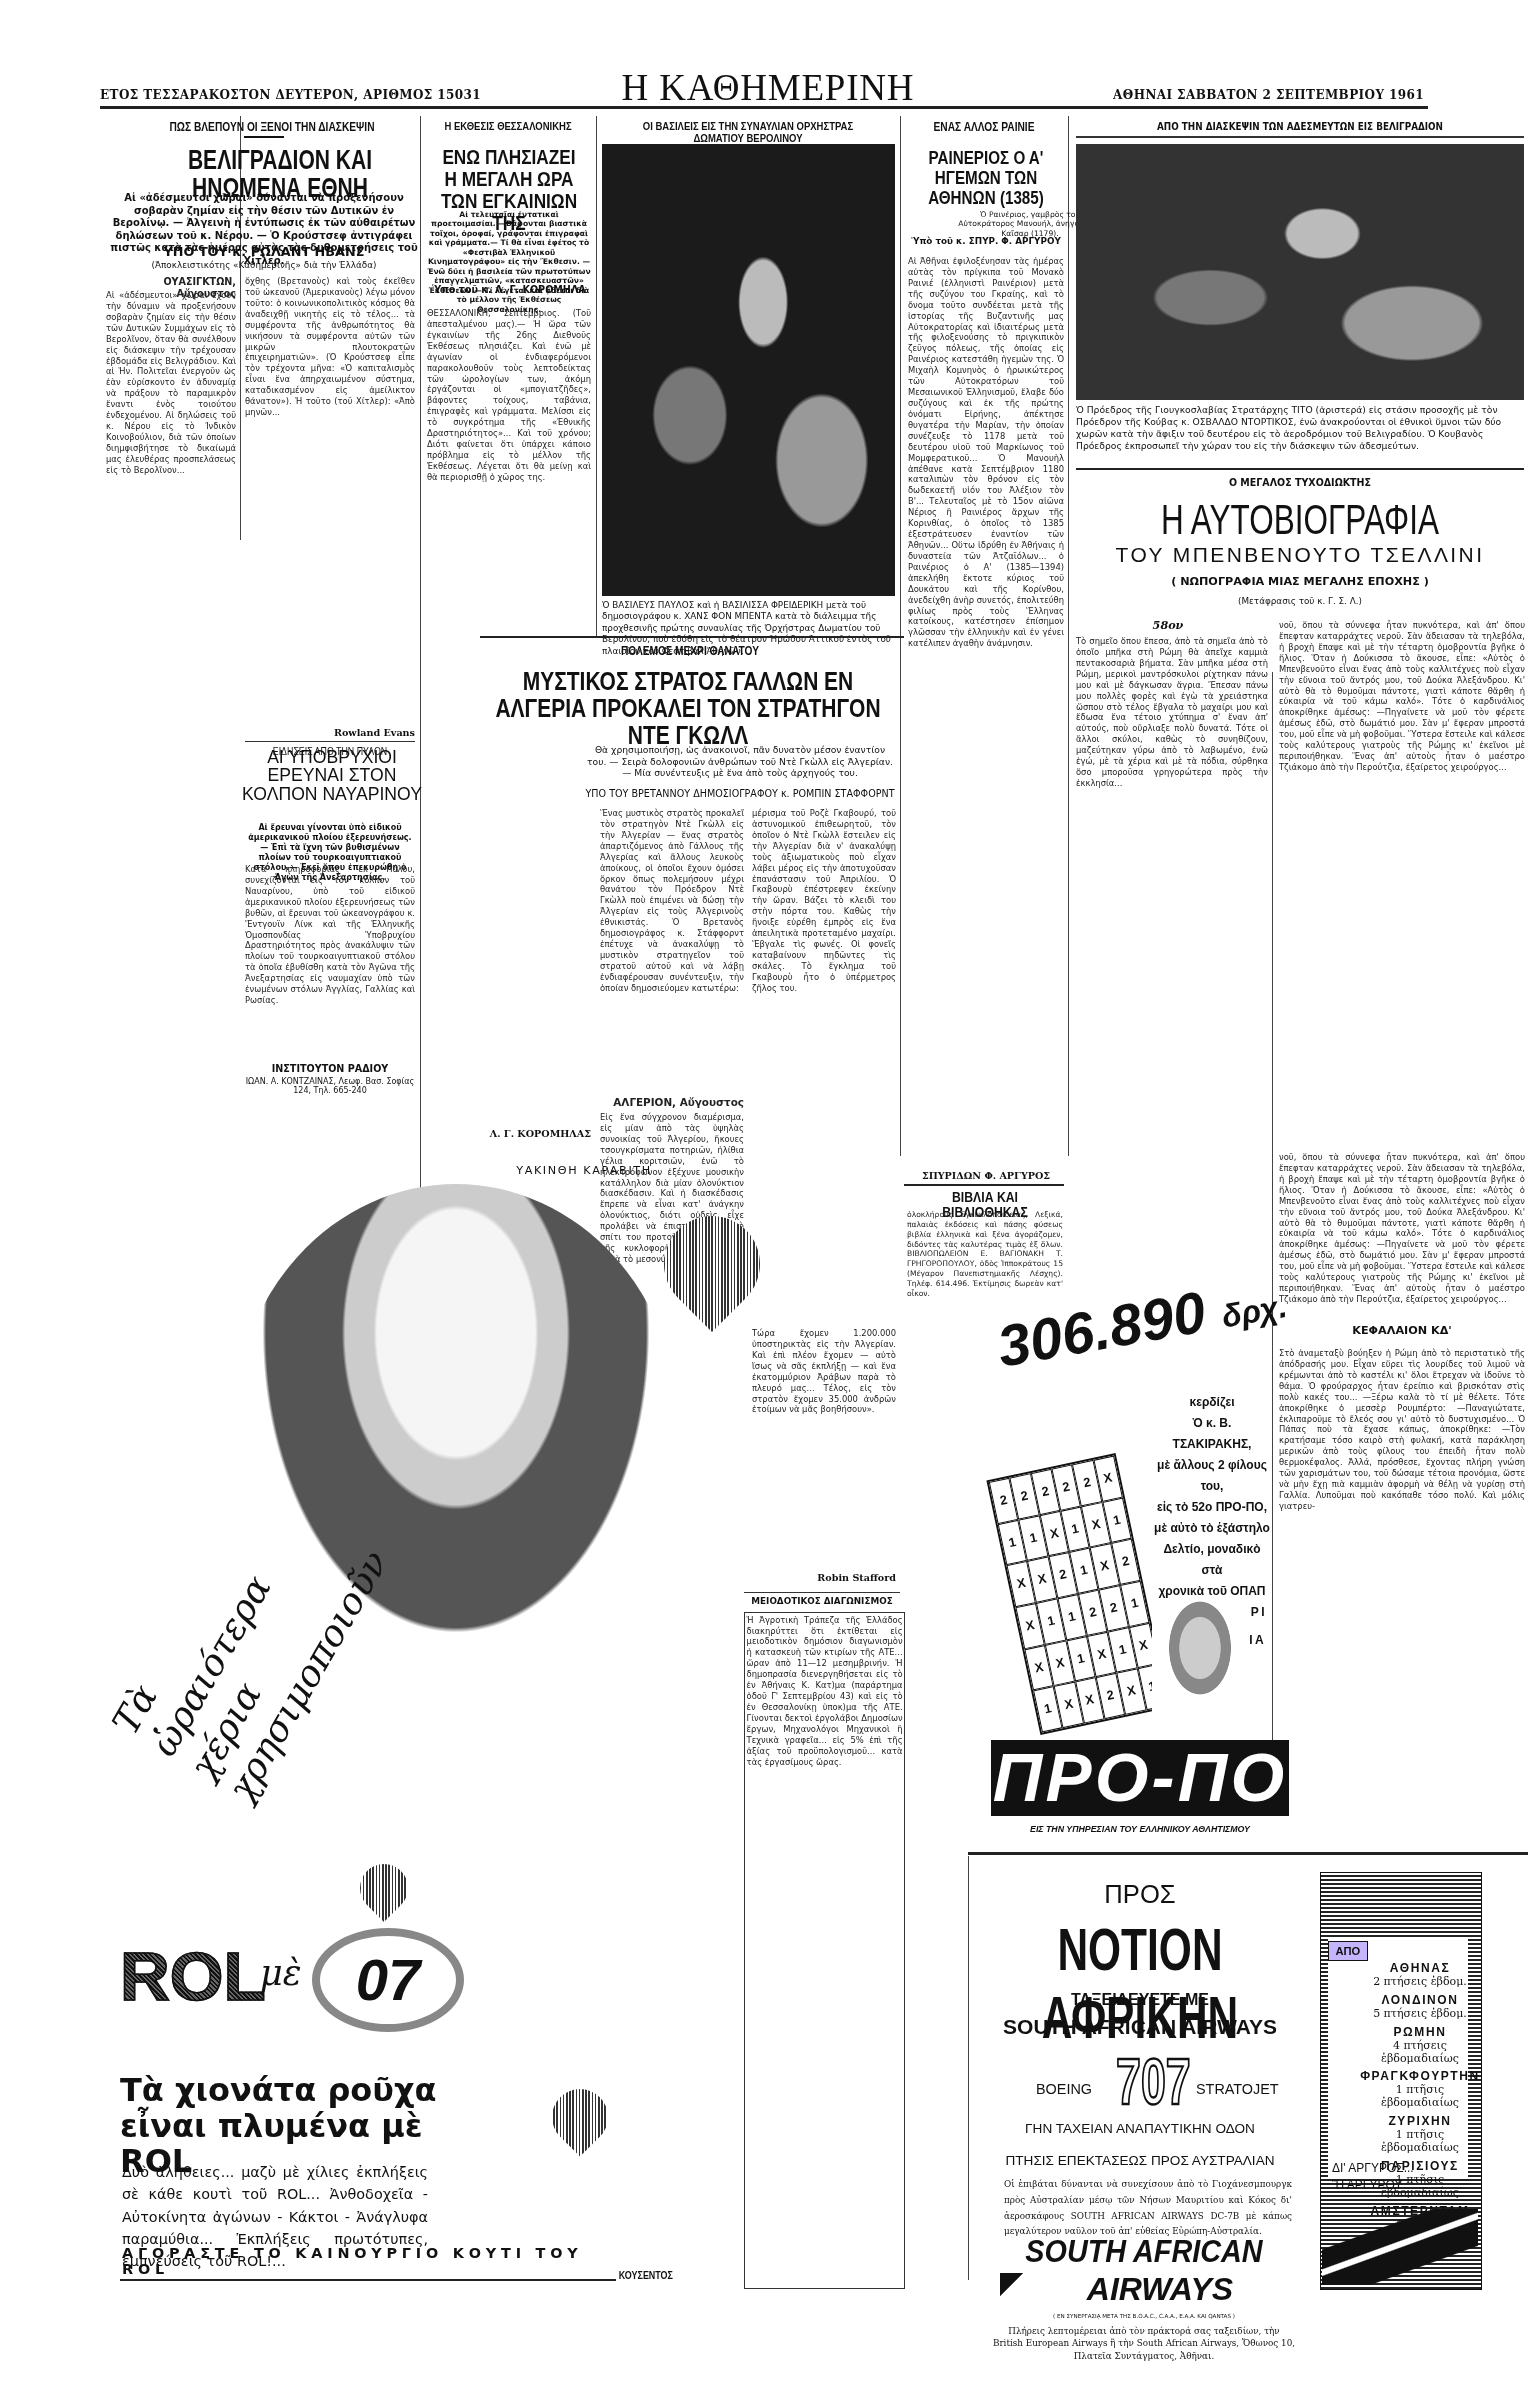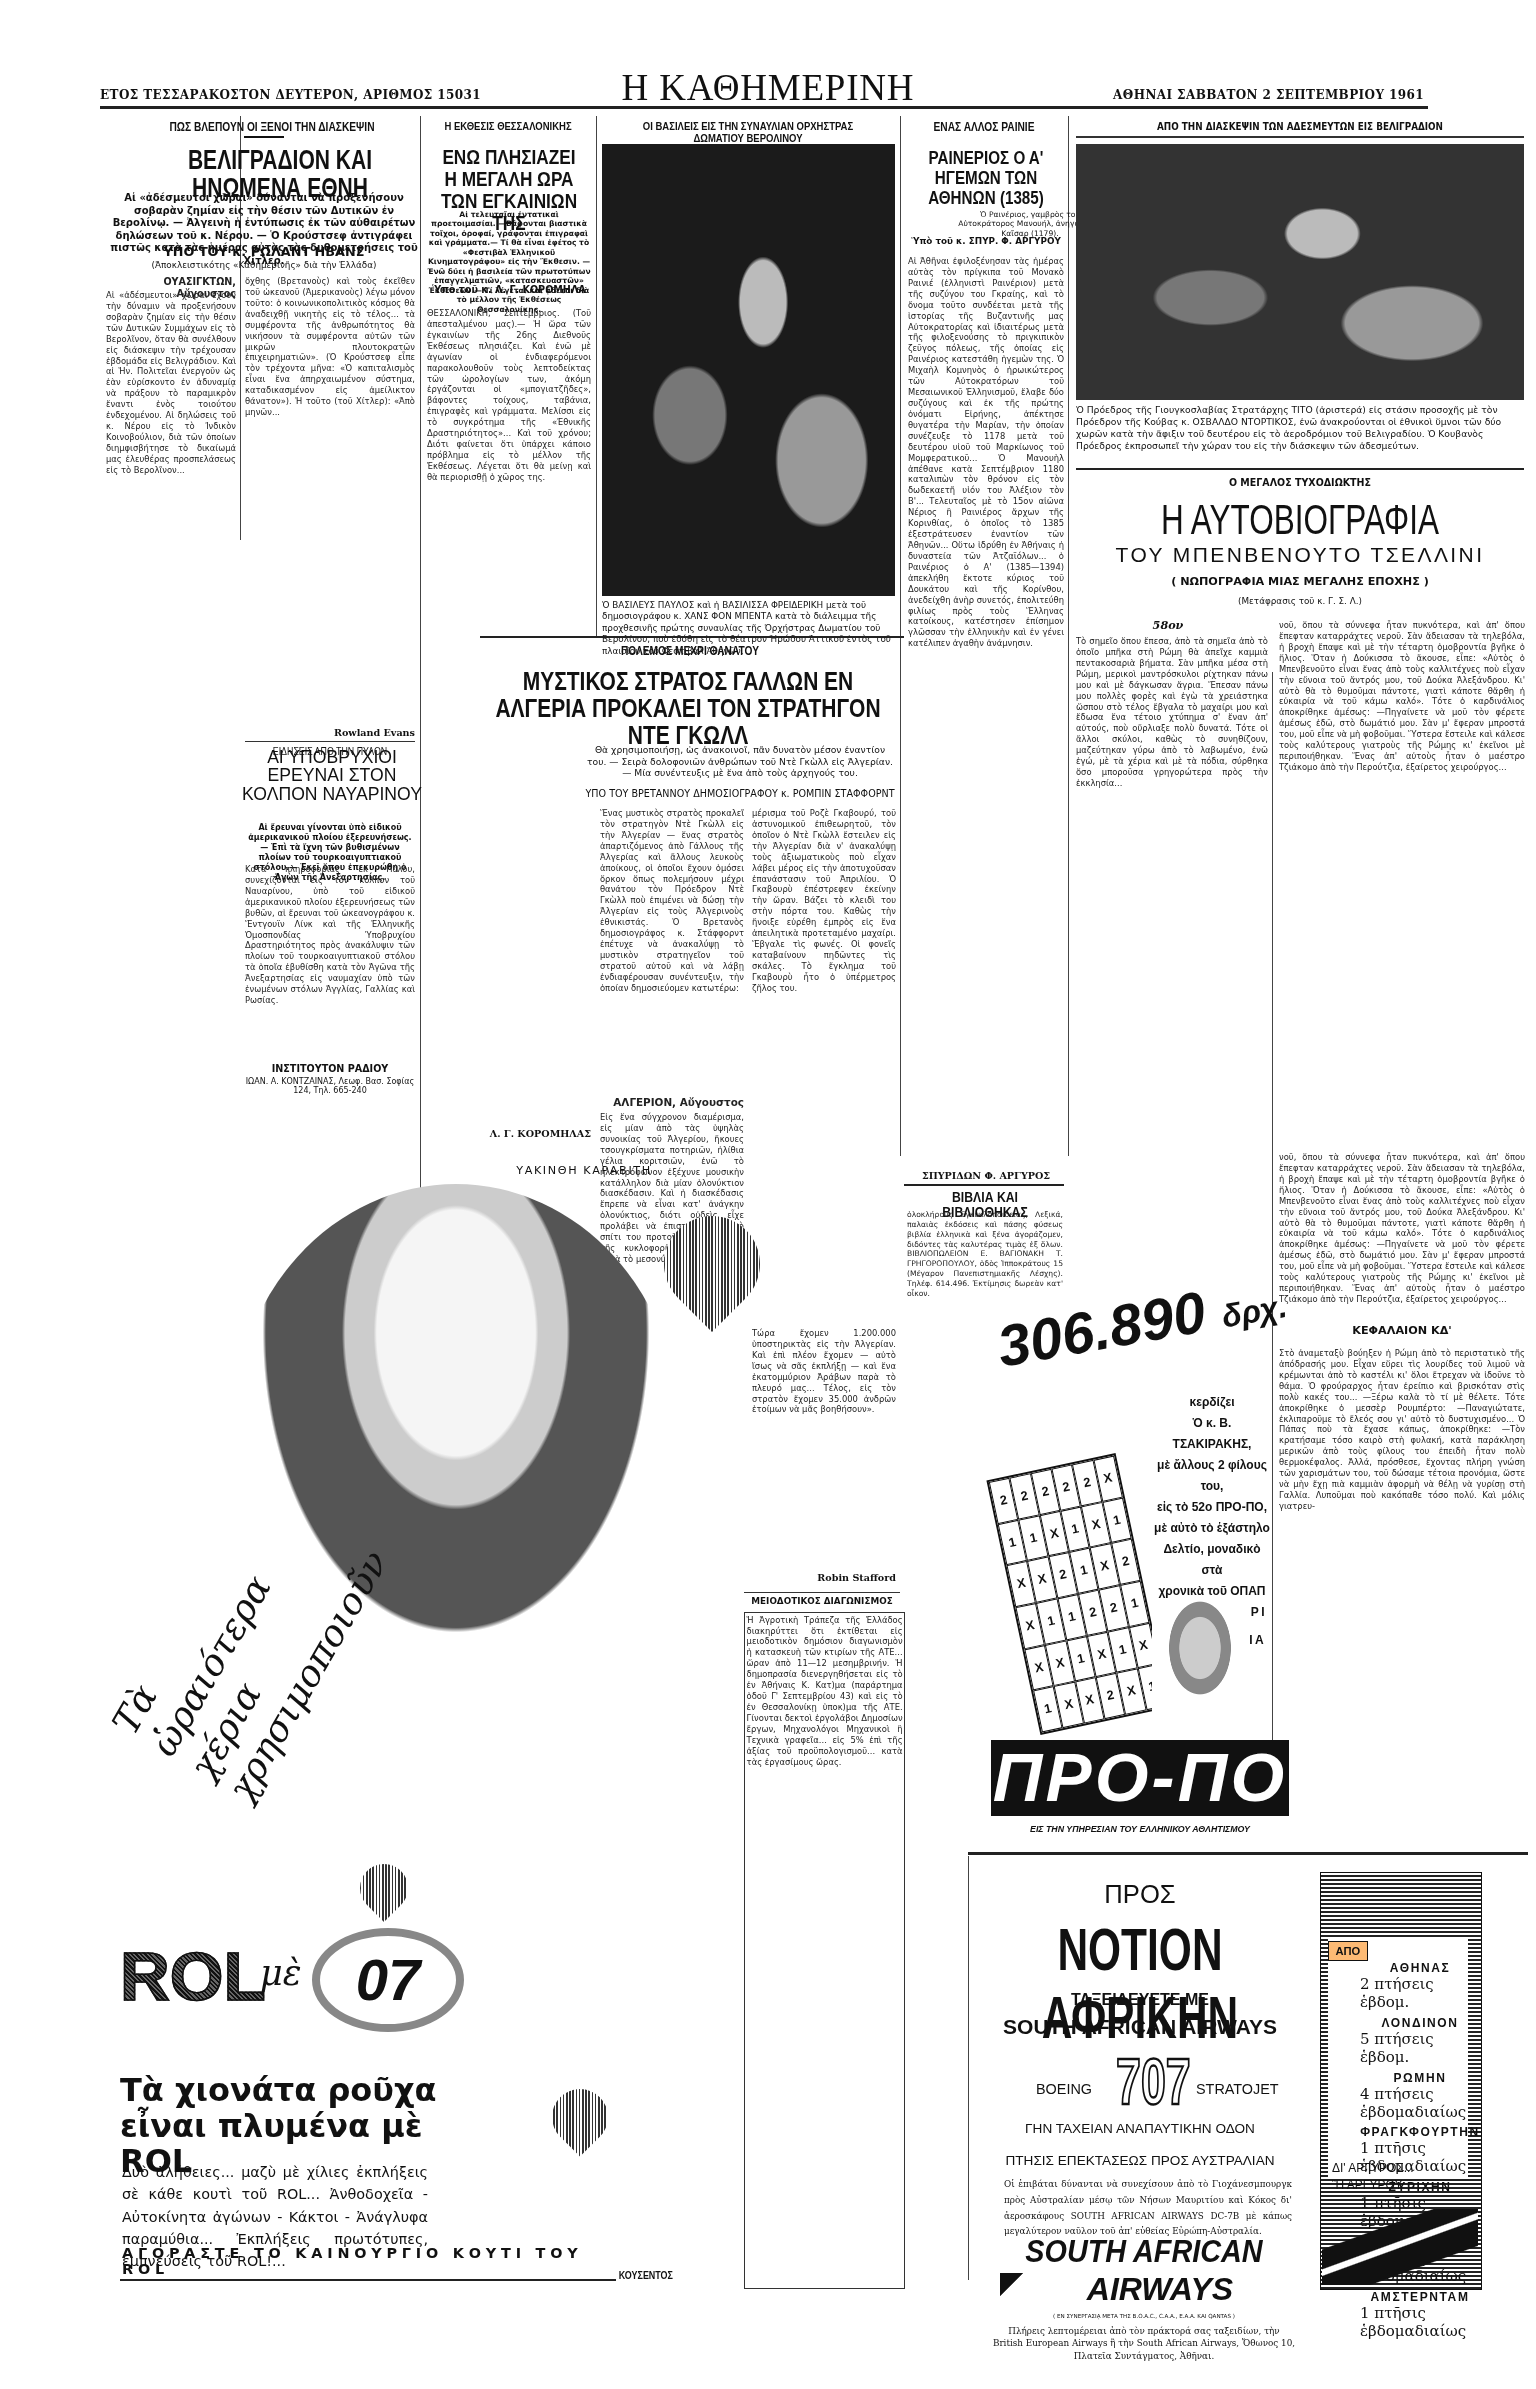--- a/index.html
+++ b/index.html
@@ -24,21 +24,21 @@
   .caption { font-family:"DejaVu Sans", sans-serif; font-size:8.8px; line-height:1.3; }
   .signature { font-family:"DejaVu Serif", serif; font-weight:bold; font-size:9.6px; text-align:right; }
   .ad-rol-title { font-family:"DejaVu Sans", sans-serif; font-weight:bold; font-size:32px; line-height:1.1; }
   .ad-rol-body { font-family:"DejaVu Sans", sans-serif; font-size:14.4px; line-height:1.55; }
   .ad-rol-cta { font-family:"DejaVu Sans", sans-serif; font-weight:bold; font-size:14.4px; letter-spacing:4.8px; }
   .heart { width:96px; height:96px; background:repeating-linear-gradient(45deg,#333 0 1.6px,#fff 1.6px 3.2px); transform:rotate(45deg); border-radius:48px 48px 0 48px; }
   .propo-box { background:#111; color:#fff; font-family:"Liberation Sans", sans-serif; font-weight:bold; font-style:italic; font-size:69px; text-align:center; letter-spacing:3.2px; }
   .saa-title { font-family:"Liberation Sans", sans-serif; font-weight:bold; text-align:center; }
   .saa-stripes { background:repeating-linear-gradient(0deg,#222 0 1.6px,#fff 1.6px 4px); }
   .city { font-family:"Liberation Sans", sans-serif; font-weight:bold; font-size:17.6px; text-align:center; letter-spacing:1.6px; }
-  .freq { font-family:"DejaVu Serif", serif; font-size:15px; }
+  .freq { font-family:"DejaVu Serif", serif; font-size:11px; text-align:center; }
 </style>
 </head>
 <body>
 
 <div class="abs masthead-left" style="left:100px;">ΕΤΟΣ ΤΕΣΣΑΡΑΚΟΣΤΟΝ ΔΕΥΤΕΡΟΝ, ΑΡΙΘΜΟΣ 15031</div>
 <div class="abs masthead-title">Η ΚΑΘΗΜΕΡΙΝΗ</div>
 <div class="abs masthead-right" style="right:112px;">ΑΘΗΝΑΙ ΣΑΒΒΑΤΟΝ 2 ΣΕΠΤΕΜΒΡΙΟΥ 1961</div>
 <div class="abs rule-thick" style="left:100px; top:106px; width:1328px;"></div>
 
 <div class="abs vrule" style="left:240px; top:116px; height:424px;"></div>
@@ -232,21 +232,21 @@
   <div class="abs saa-title" style="left:972px; top:2153px; width:336px; font-size:13.6px; font-weight:normal;">ΠΤΗΣΙΣ ΕΠΕΚΤΑΣΕΩΣ ΠΡΟΣ ΑΥΣΤΡΑΛΙΑΝ</div>
   <div class="abs" style="left:1004px; top:2177px; width:288px; font-family:'DejaVu Serif',serif; font-size:8.8px; line-height:1.8; text-align:justify;">Οἱ ἐπιβάται δύνανται νὰ συνεχίσουν ἀπὸ τὸ Γιοχάνεσμπουργκ πρὸς Αὐστραλίαν μέσῳ τῶν Νήσων Μαυριτίου καὶ Κόκος δι' ἀεροσκάφους SOUTH AFRICAN AIRWAYS DC-7B μὲ κάπως μεγαλύτερον ναῦλον τοῦ ἀπ' εὐθείας Εὐρώπη-Αὐστραλία.</div>
   <div class="abs saa-title" style="left:992px; top:2233px; width:304px; font-size:32px; font-style:italic; transform:scaleX(0.9);">SOUTH AFRICAN</div>
   <div class="abs saa-title" style="left:1040px; top:2271px; width:240px; font-size:32px; font-style:italic;">AIRWAYS</div>
   <div class="abs" style="left:1000px; top:2273px; width:44px; height:32px; background:linear-gradient(135deg,#111 30%,transparent 31%);"></div>
   <div class="abs" style="left:992px; top:2313px; width:304px; text-align:center; font-family:'DejaVu Sans',sans-serif; font-size:5.6px;">( ΕΝ ΣΥΝΕΡΓΑΣΙᾼ ΜΕΤΑ ΤΗΣ B.O.A.C., C.A.A., E.A.A. ΚΑΙ QANTAS )</div>
   <div class="abs" style="left:992px; top:2325px; width:304px; text-align:center; font-family:'DejaVu Serif',serif; font-size:8.8px; line-height:1.4;">Πλήρεις λεπτομέρειαι ἀπὸ τὸν πράκτορά σας ταξειδίων, τὴν British European Airways ἢ τὴν South African Airways, Ὄθωνος 10, Πλατεῖα Συντάγματος, Ἀθῆναι.</div>
 
   <div class="abs saa-stripes" style="left:1320px; top:1872px; width:160px; height:416px; border:0.8px solid #111;"></div>
   <div class="abs" style="left:1328px; top:1937px; width:140px; height:240px; background:#fff;"></div>
-  <div class="abs" style="left:1328px; top:1941px; padding:3.2px 6.4px; background:#fdba74; border:1.6px solid #111; font-family:'Liberation Sans',sans-serif; font-weight:bold; font-size:11.2px;">ΑΠΟ</div>
+  <div class="abs" style="left:1328px; top:1941px; padding:3.2px 6.4px; background:#c4b5fd; border:1.6px solid #111; font-family:'Liberation Sans',sans-serif; font-weight:bold; font-size:11.2px;">ΑΠΟ</div>
   <div class="abs" id="saa-cities" style="left:1360px; top:1961px; width:120px;">
       <div class="city" style="font-size: 12px;">ΑΘΗΝΑΣ</div>
       <div class="freq" style="margin-bottom: 4.8px;">2 πτήσεις ἑβδομ.</div>
       <div class="city" style="font-size: 12px;">ΛΟΝΔΙΝΟΝ</div>
       <div class="freq" style="margin-bottom: 4.8px;">5 πτήσεις ἑβδομ.</div>
       <div class="city" style="font-size: 12px;">ΡΩΜΗΝ</div>
       <div class="freq" style="margin-bottom: 4.8px;">4 πτήσεις ἑβδομαδιαίως</div>
       <div class="city" style="font-size: 12px;">ΦΡΑΓΚΦΟΥΡΤΗΝ</div>
       <div class="freq" style="margin-bottom: 4.8px;">1 πτῆσις ἑβδομαδιαίως</div>
       <div class="city" style="font-size: 12px;">ΖΥΡΙΧΗΝ</div>

